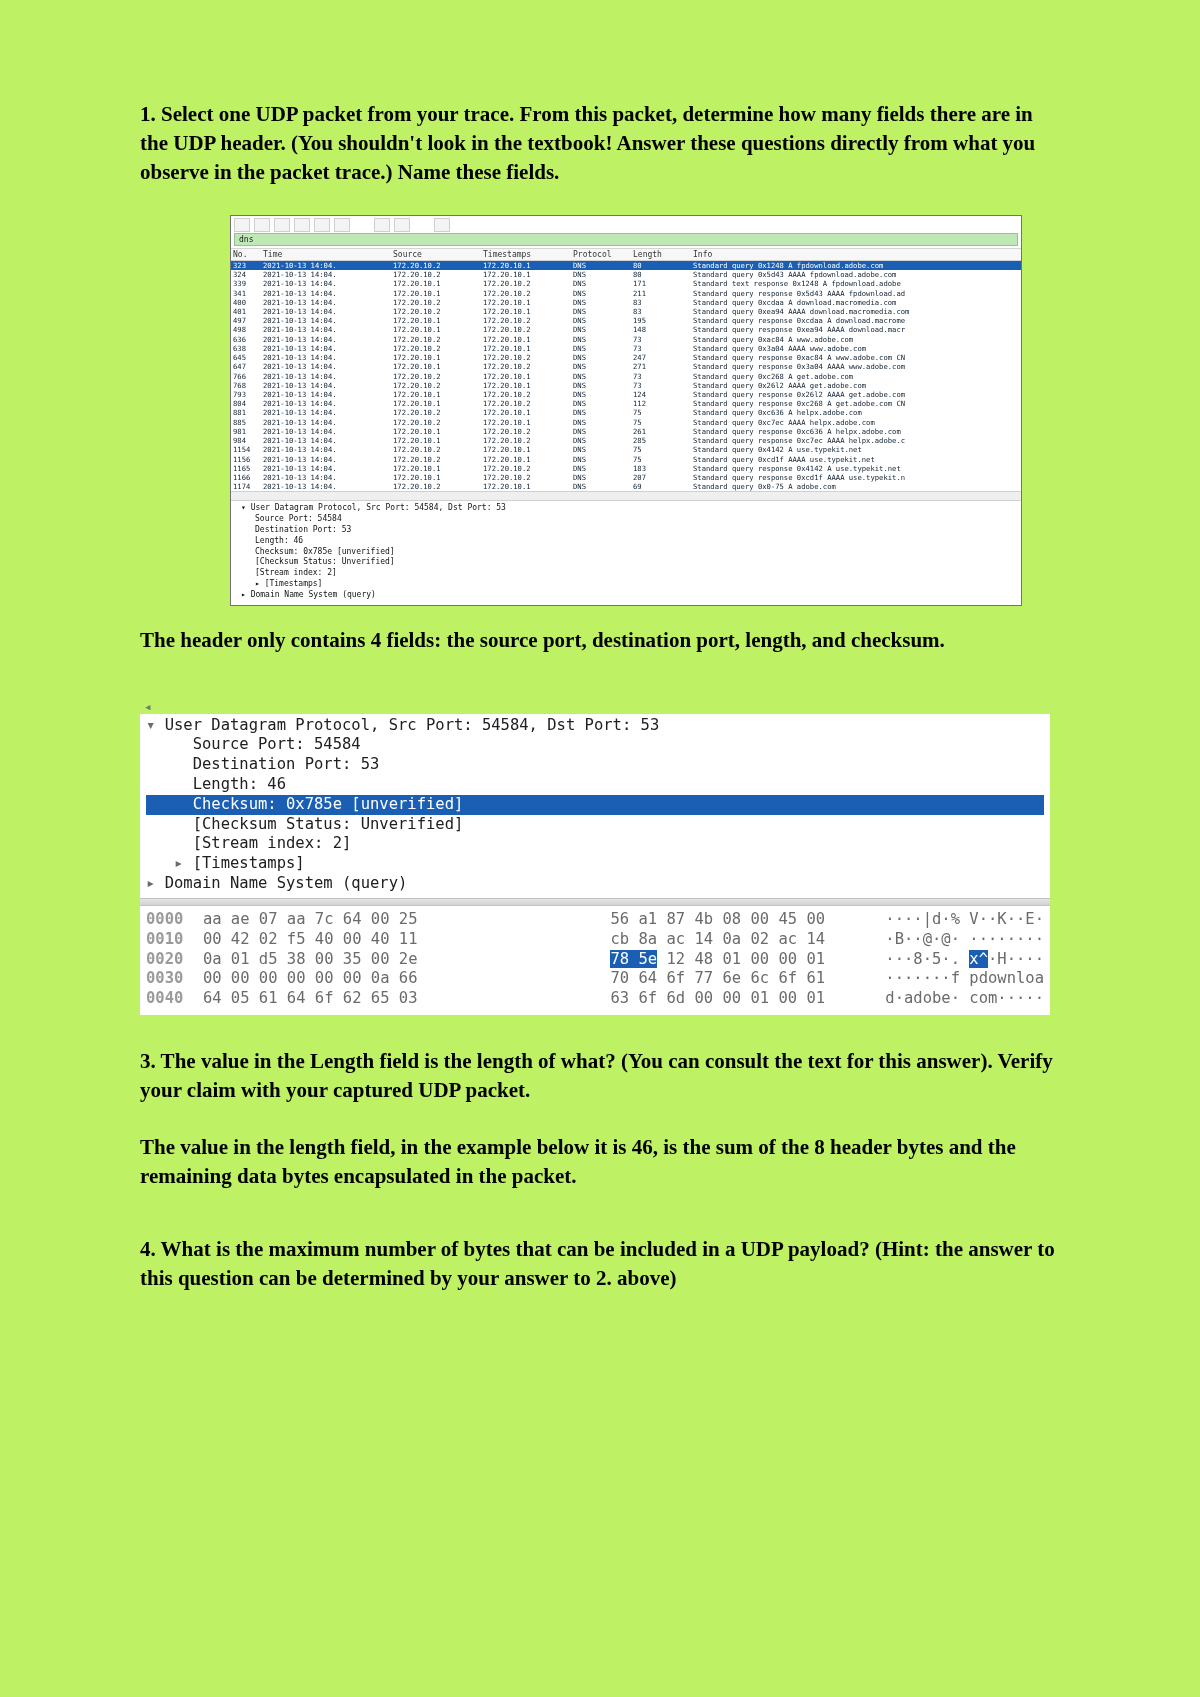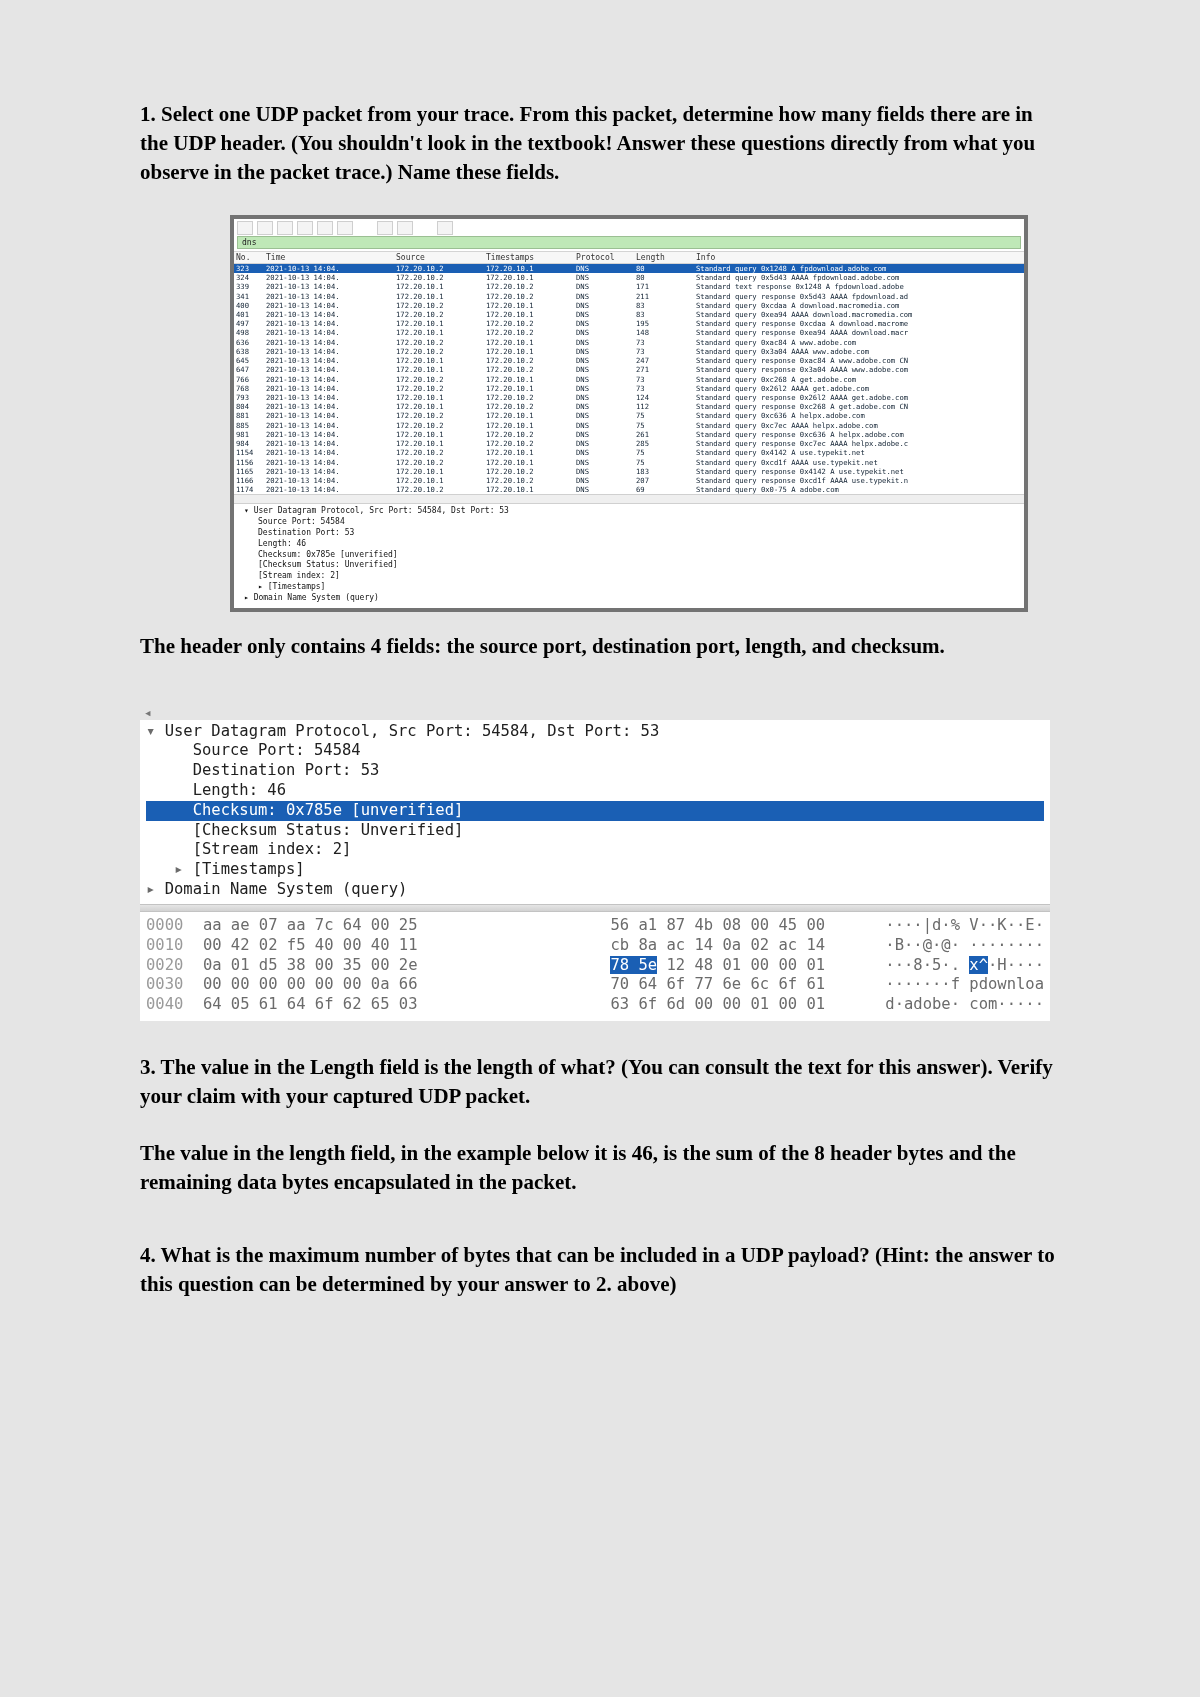--- a/index.html
+++ b/index.html
@@ -6,40 +6,40 @@
     margin: 0;
     background: #fff;
     font-family: "Times New Roman", Times, serif;
     color: #000;
   }
   .page {
     width: 1200px;
     min-height: 1697px;
     padding: 100px 140px 28px 140px;
     box-sizing: border-box;
-    background: #e5e5e5;
+    background: #bef264;
   }
   .q {
     font-size: 21px;
     line-height: 1.38;
     font-weight: bold;
     margin: 0 0 28px 0;
   }
   .ans {
     font-size: 21px;
     line-height: 1.38;
     font-weight: bold;
     margin: 20px 0 44px 0;
   }
 
   
   .ws-frame {
     width: 790px;
     margin: 10px 0 10px 90px;
-    border: 4px solid #737373;
+    border: 1px solid #737373;
     background: #fff;
     font-family: "DejaVu Sans Mono","Consolas",monospace;
   }
   .ws-toolbar {
     display: flex;
     align-items: center;
     gap: 4px;
     padding: 2px 3px 0 3px;
   }
   .tb-btn {
@@ -132,21 +132,21 @@
     border-bottom: 1px solid #c3c3c3;
   }
   .ws2-hex {
     font-size: 15.5px;
     line-height: 1.28;
     color: #6b6b6b;
     background: #fff;
     padding: 4px 6px 6px 6px;
   }
   .ws2-hex .row { display: flex; white-space: pre; }
-  .ws2-hex .addr { color: #9a9a9a; width: 60px; }
+  .ws2-hex .addr { color: #9a9a9a; width: 60px; font-weight: bold; }
   .ws2-hex .bytes { width: 430px; }
   .ws2-hex .bytes2 { width: 290px; }
   .ws2-hex .ascii { color: #6b6b6b; }
   .ws2-hex .hl {
     background: #1a5fb4;
     color: #fff;
   }
   .ws2-hex .hl-asc {
     background: #1a5fb4;
     color: #fff;

